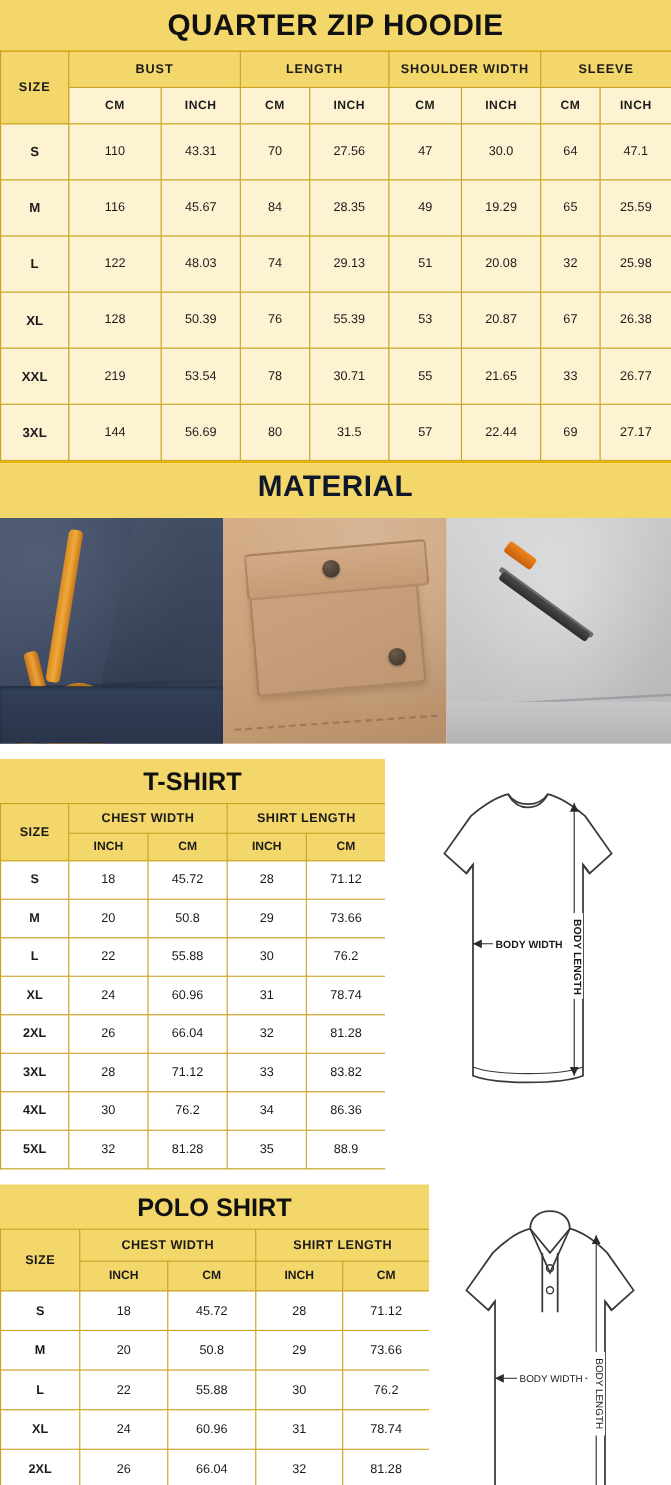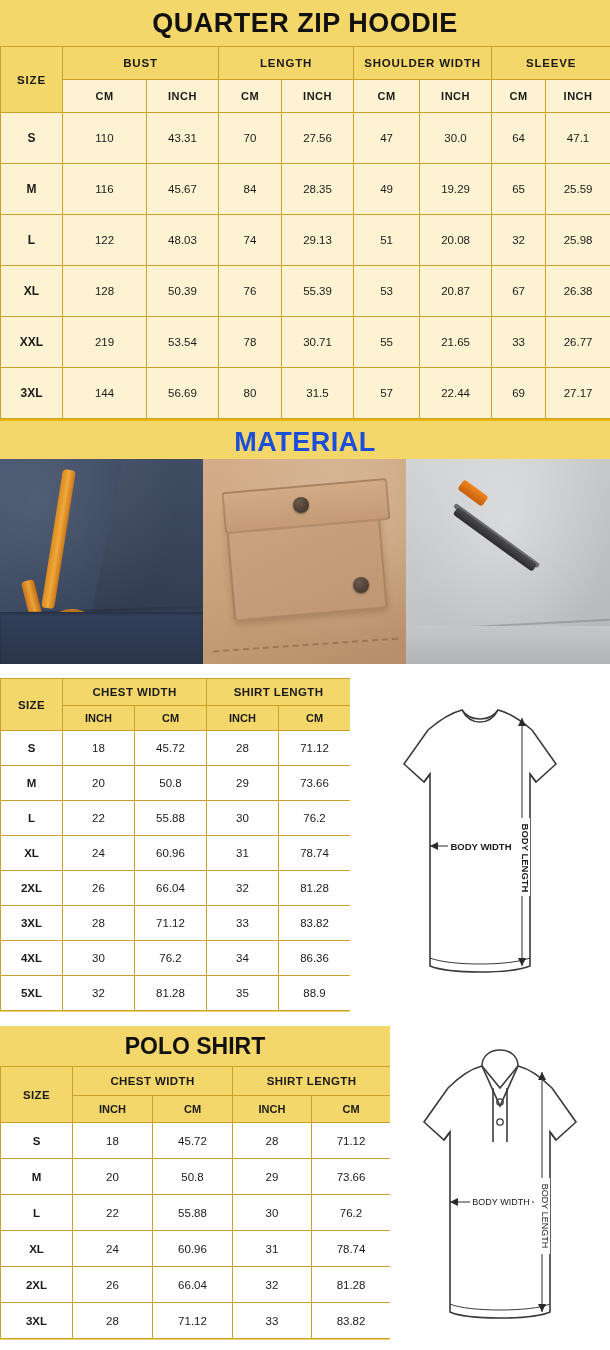--- a/index.html
+++ b/index.html
@@ -71,23 +71,23 @@
   }
   .hoodie-table .val {
     background: #fdf3d2;
     font-size: 11.5px;
     height: 48px;
   }
 
   
   .material-title {
     font-size: 27px;
-    padding: 6px 0 1px 0;
+    padding: 6px 0 13px 0;
     background: #f4d76a;
-    color: #1d4ed8;
+    color: #0f172a;
   }
   .photos {
     display: flex;
     width: 100%;
     height: 205px;
   }
   .photo {
     position: relative;
     overflow: hidden;
   }
@@ -425,20 +425,21 @@
         <div class="seamline"></div>
         <div class="hem"></div>
       </div>
     </div>
   </section>
 
   <div class="gap-white"></div>
 
   <section class="block">
     <div class="block-left">
+      <div class="sub-title">T-SHIRT</div>
       <table class="sz small-table">
         <colgroup>
           <col style="width:62px">
             <col style="width:72px">
             <col style="width:72px">
           <col style="width:72px">
             <col style="width:72px">
         </colgroup>
         <tbody>
             <tr>

